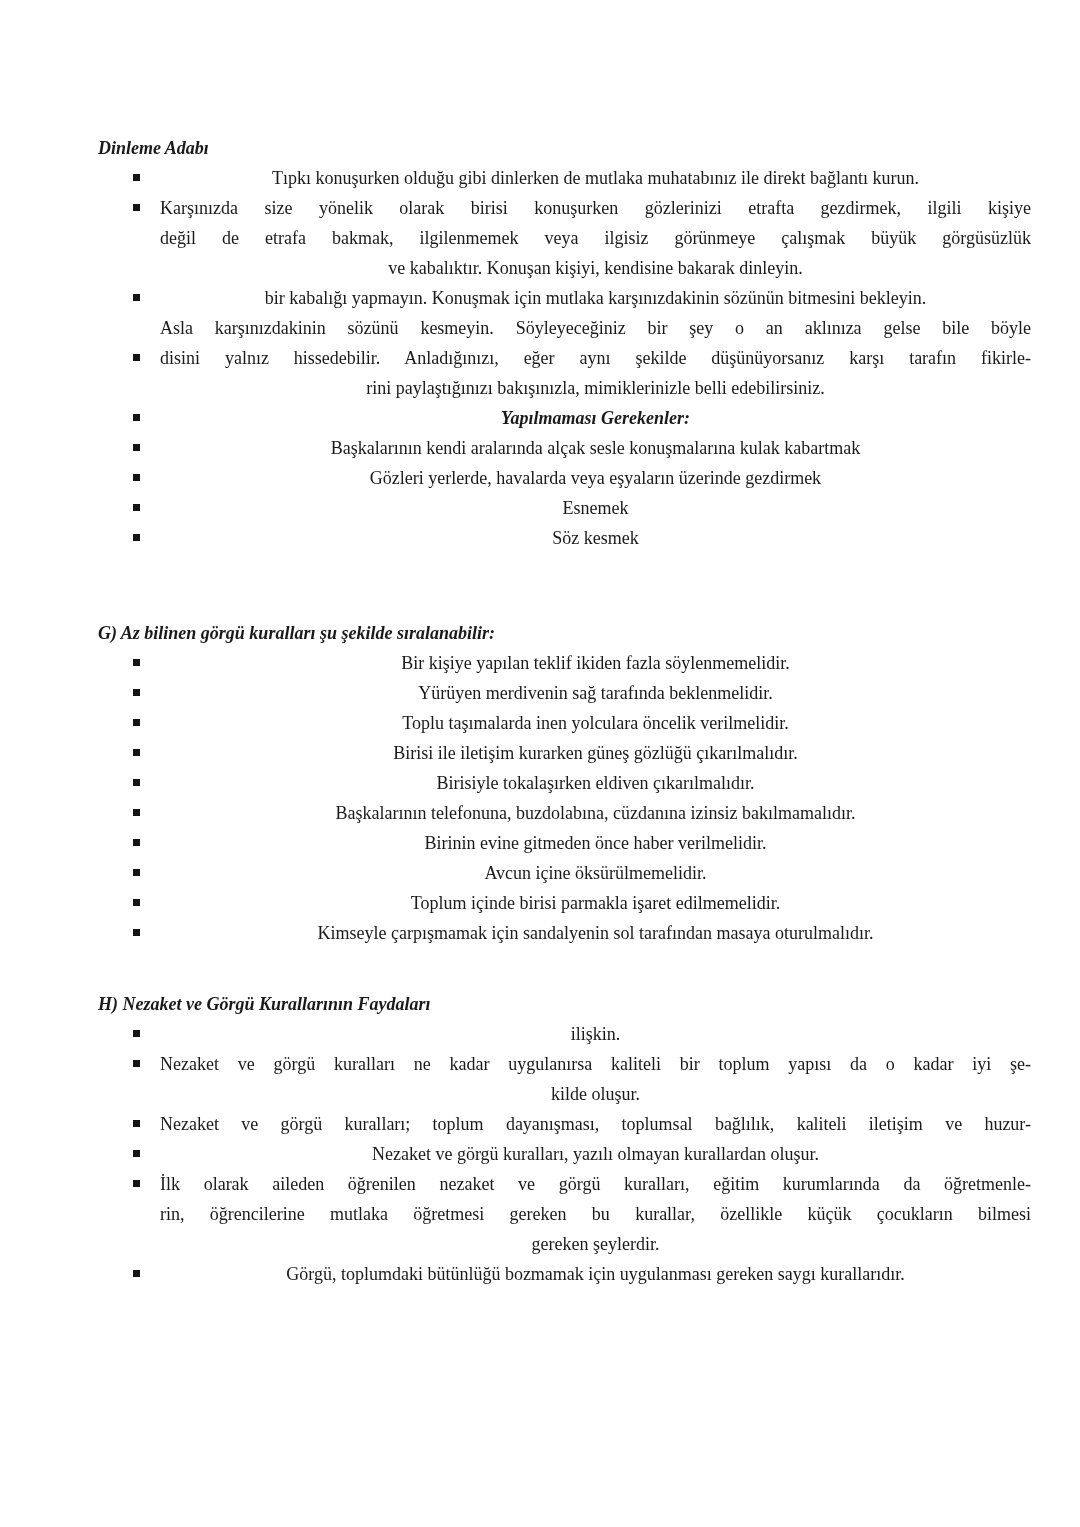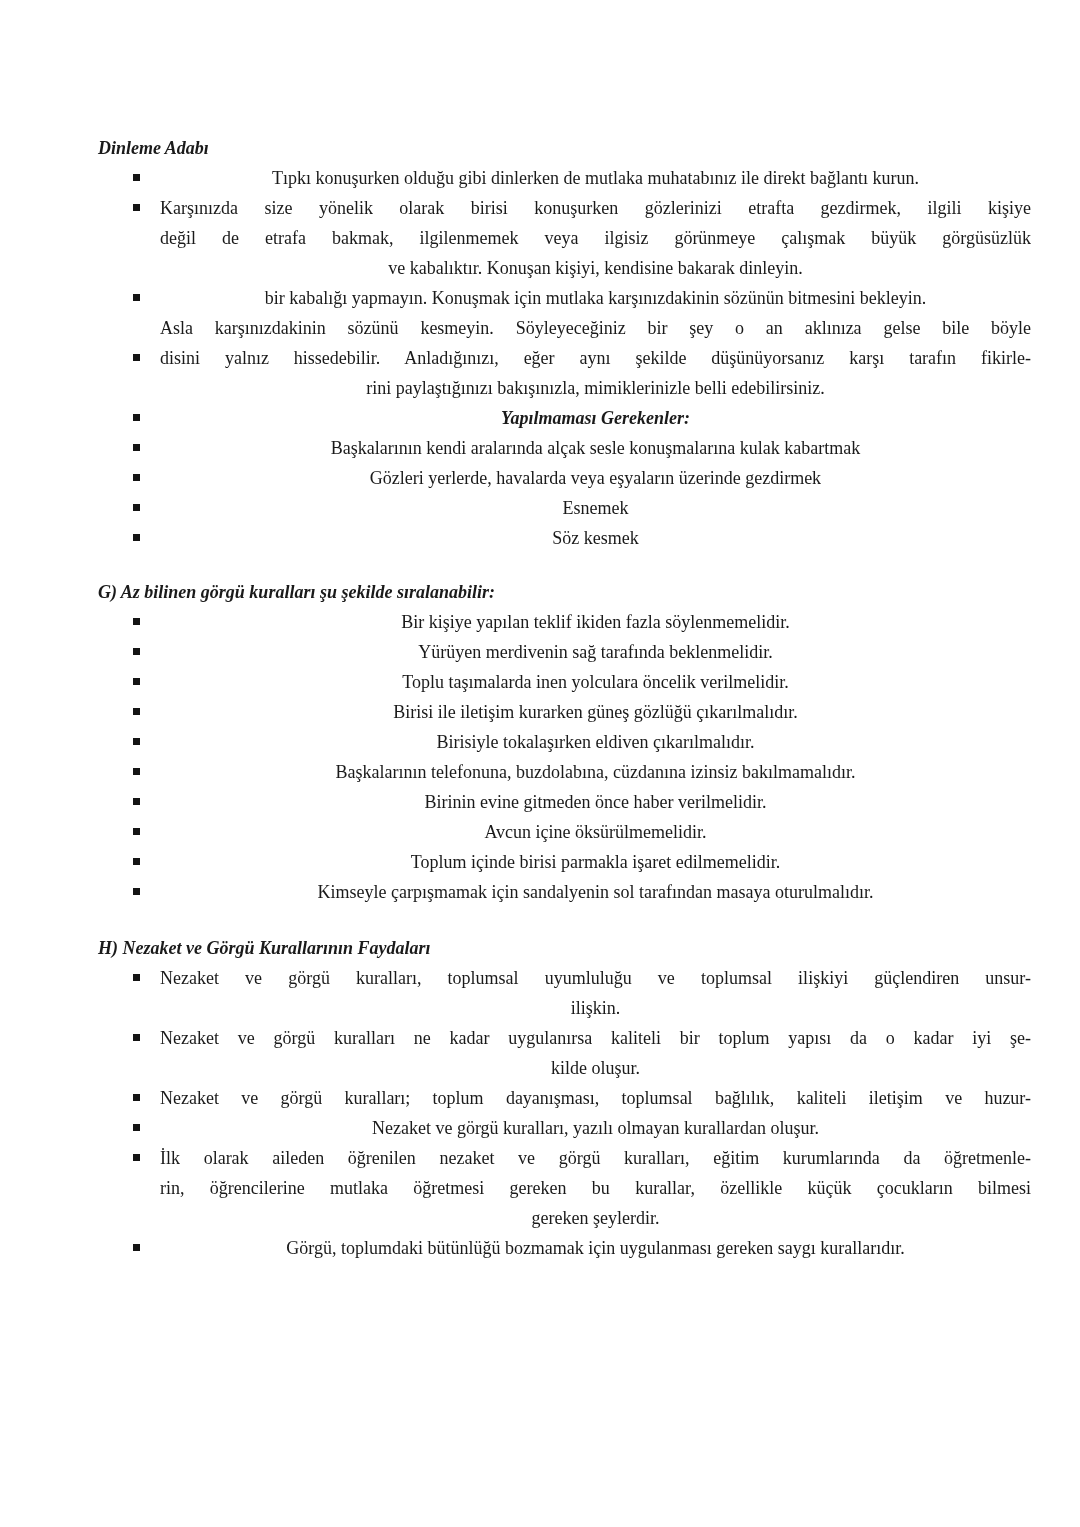--- a/index.html
+++ b/index.html
@@ -16,22 +16,22 @@
   }
   .doc {
     box-sizing: border-box;
     width: 1080px;
     height: 1527px;
     padding: 133px 49px 0 98px;
     font-size: 18px;
     line-height: 30px;
   }
   .sec { margin: 0; }
-  .sec-1 { margin-top: 24px; }
-  .sec-2 { margin-top: 26px; }
+  .sec-1 { margin-top: 65px; }
+  .sec-2 { margin-top: 41px; }
   .heading {
     font-weight: 700;
     font-style: italic;
   }
   .bullet {
     position: relative;
     padding-left: 62px;
   }
   .marker {
     position: absolute;
@@ -138,21 +138,20 @@
       </div>
       <div class="bullet">
         <span class="marker"></span>
         <div class="line">Kimseyle çarpışmamak için sandalyenin sol tarafından masaya oturulmalıdır.</div>
       </div>
     </section>
     <section class="sec sec-2">
       <div class="heading">H) Nezaket ve Görgü Kurallarının Faydaları</div>
       <div class="bullet">
         <span class="marker"></span>
-        <div class="line fill">Nezaket ve görgü kuralları, toplumsal uyumluluğu ve toplumsal ilişkiyi güçlendiren unsur-</div>
         <div class="line">ilişkin.</div>
       </div>
       <div class="bullet">
         <span class="marker"></span>
         <div class="line fill">Nezaket ve görgü kuralları ne kadar uygulanırsa kaliteli bir toplum yapısı da o kadar iyi şe-</div>
         <div class="line">kilde oluşur.</div>
       </div>
       <div class="bullet">
         <span class="marker"></span>
         <div class="line fill">Nezaket ve görgü kuralları; toplum dayanışması, toplumsal bağlılık, kaliteli iletişim ve huzur-</div>

